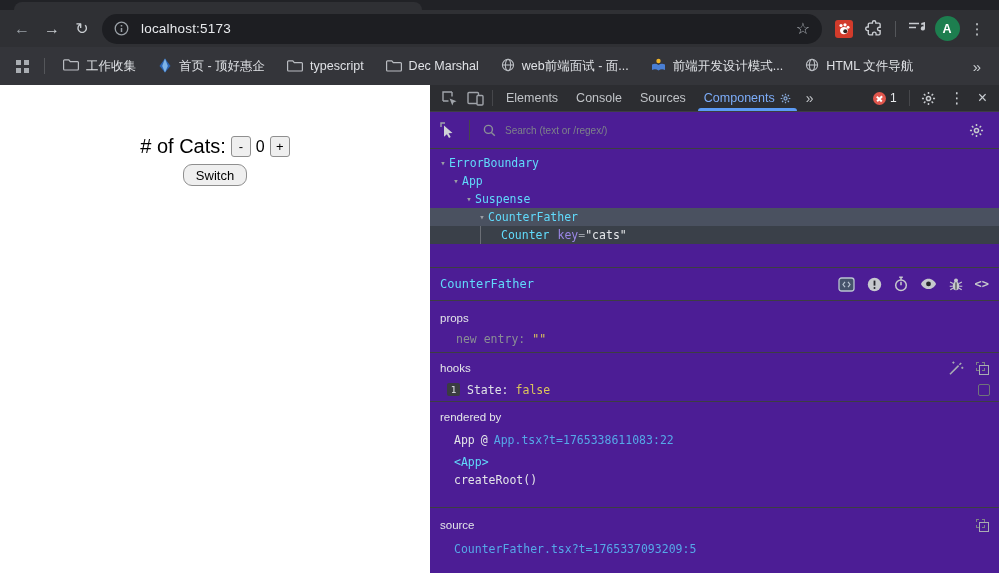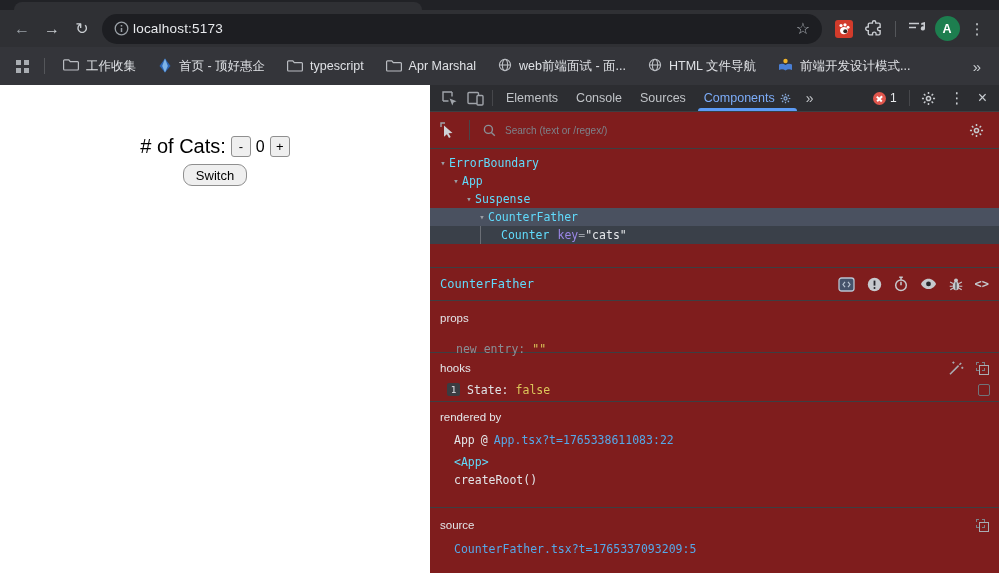--- a/index.html
+++ b/index.html
@@ -12,21 +12,21 @@
   .active-tab { position:absolute; left:14px; top:2px; width:408px; height:8px;
                 background:#2f3034; border-radius:8px 8px 0 0; }
 
   
   .toolbar { height:37px; background:#2f3034; display:flex; align-items:center;
              padding:0 8px; gap:2px; flex:none; }
   .nav-btn { width:28px; height:28px; display:flex; align-items:center; justify-content:center;
              font-size:16px; color:#9aa0a6; border-radius:50%; flex:none; }
   .nav-btn.lit { color:#c9cdd1; }
   .omnibox { flex:1; height:30px; margin:0 6px 0 4px; background:#1d1e22; border-radius:15px;
-             display:flex; align-items:center; padding:0 10px 0 12px; gap:4px; min-width:0; }
+             display:flex; align-items:center; padding:0 10px 0 12px; gap:12px; min-width:0; }
   .omni-url { color:#e8eaed; font-size:13.5px; letter-spacing:.2px; flex:1;
               white-space:nowrap; overflow:hidden; }
   .star { font-size:16px; color:#aeb3b9; padding:0 2px; }
   .tool-ic { width:28px; height:28px; display:flex; align-items:center; justify-content:center; flex:none; }
   .ext-red { width:18px; height:18px; background:#d23b2b; border-radius:3px; position:relative; }
   .vdiv { width:1px; height:16px; background:#54565a; margin:0 5px; flex:none; }
   .avatar { width:25px; height:25px; border-radius:50%; background:#1d7e4f; color:#fff;
             font-size:12.5px; font-weight:bold; display:flex; align-items:center; justify-content:center; }
   .kebab { font-size:15px; color:#c9cdd1; letter-spacing:0; }
 
@@ -46,21 +46,21 @@
           align-items:center; padding-top:50px; flex:none; }
   .cats-row { display:flex; align-items:center; gap:3px; }
   .cats-label { font-size:20px; color:#000; margin-right:2px; }
   .count { font-size:16px; color:#000; padding:0 2px; }
   .pbtn { font-family:"Liberation Sans",sans-serif; font-size:13px; color:#000;
           background:#efefef; border:1px solid #8f8f8f; border-radius:3px;
           min-width:20px; height:21px; padding:0 5px; }
   .switch-btn { margin-top:6px; height:22px; padding:1px 12px;border-radius:9px; }
 
   
-  .devtools { flex:1; background:#7f1d1d; color:#d5d7db; display:flex; flex-direction:column;
+  .devtools { flex:1; background:#4c1d95; color:#d5d7db; display:flex; flex-direction:column;
               min-width:0; font-size:12px; }
   .dt-toolbar { height:27px; background:#2c2d31; border-bottom:1px solid #3d3e42;
                 display:flex; align-items:center; padding:0 6px; flex:none; }
   .dt-ic { width:26px; height:24px; display:flex; align-items:center; justify-content:center; flex:none; }
   .dt-vdiv { width:1px; height:16px; background:#46474b; margin:0 4px; flex:none; }
   .dt-tab { padding:0 9px; height:26px; line-height:26px; color:#c0c3c7; font-size:12.5px;
             position:relative; display:flex; align-items:center; gap:5px; white-space:nowrap; }
   .dt-tab.active { color:#7cacf8; }
   .dt-tab.active::after { content:""; position:absolute; left:3px; right:3px; bottom:0;
                           height:3px; background:#5c9bf5; border-radius:3px 3px 0 0; }
@@ -205,54 +205,54 @@
           </svg>
         </span>
       <span>typescript</span>
     </div>
     <div class="bm">
       <span style="display:flex;">
           <svg width="16" height="13" viewBox="0 0 16 13">
             <path d="M1.5 1.8h4.3l1.5 1.8h7.2a.9.9 0 0 1 .9.9v6.6a.9.9 0 0 1-.9.9H1.5a.9.9 0 0 1-.9-.9V2.7a.9.9 0 0 1 .9-.9z" fill="none" stroke="#b9bcc1" stroke-width="1.2"></path>
           </svg>
         </span>
-      <span>Apr Marshal</span>
+      <span>Dec Marshal</span>
     </div>
     <div class="bm">
       <span style="display:flex;">
           <svg width="14" height="14" viewBox="0 0 14 14">
             <g fill="none" stroke="#b9bcc1" stroke-width="1.1">
               <circle cx="7" cy="7" r="5.6"></circle>
               <ellipse cx="7" cy="7" rx="2.6" ry="5.6"></ellipse>
               <path d="M1.4 7h11.2"></path>
             </g>
           </svg>
         </span>
       <span>web前端面试 - 面...</span>
     </div>
     <div class="bm">
       <span style="display:flex;">
+          <svg width="15" height="14" viewBox="0 0 15 14">
+            <circle cx="7.5" cy="3" r="2.2" fill="#f0b429"></circle>
+            <path d="M1 6.5c2.2-1 4.4-1 6.5.5 2.1-1.5 4.3-1.5 6.5-.5V12c-2.2-1-4.4-1-6.5.5C5.4 11 3.2 11 1 12z" fill="#4a7fd4"></path>
+          </svg>
+        </span>
+      <span>前端开发设计模式...</span>
+    </div>
+    <div class="bm">
+      <span style="display:flex;">
           <svg width="14" height="14" viewBox="0 0 14 14">
             <g fill="none" stroke="#b9bcc1" stroke-width="1.1">
               <circle cx="7" cy="7" r="5.6"></circle>
               <ellipse cx="7" cy="7" rx="2.6" ry="5.6"></ellipse>
               <path d="M1.4 7h11.2"></path>
             </g>
           </svg>
         </span>
       <span>HTML 文件导航</span>
-    </div>
-    <div class="bm">
-      <span style="display:flex;">
-          <svg width="15" height="14" viewBox="0 0 15 14">
-            <circle cx="7.5" cy="3" r="2.2" fill="#f0b429"></circle>
-            <path d="M1 6.5c2.2-1 4.4-1 6.5.5 2.1-1.5 4.3-1.5 6.5-.5V12c-2.2-1-4.4-1-6.5.5C5.4 11 3.2 11 1 12z" fill="#4a7fd4"></path>
-          </svg>
-        </span>
-      <span>前端开发设计模式...</span>
     </div>
     <div class="bm-overflow">»</div>
   </div>
 
   <div class="main">
 
     <div class="page">
       <div class="cats-row">
         <span class="cats-label"># of Cats:</span>
         <button class="pbtn">-</button>
@@ -410,21 +410,21 @@
                 </svg>
             </span>
             <span class="code-ic">&lt;&gt;</span>
           </div>
         </div>
 
         <div class="sec" style="height:52px; padding-top:9px;text-align:center;">
           <div class="sec-h">
               <span>props</span>
             </div>
-          <div class="kvrow" style="margin-top:14px;">
+          <div class="kvrow" style="margin-top:4px;">
             <span class="key-dim">new entry:</span>
             <span class="val-yellow">""</span>
           </div>
         </div>
 
         <div class="sec" style="height:49px; padding-top:7px;">
           <div class="sec-h">
             <span>hooks</span>
             <span class="right">
               <span style="display:flex;">

